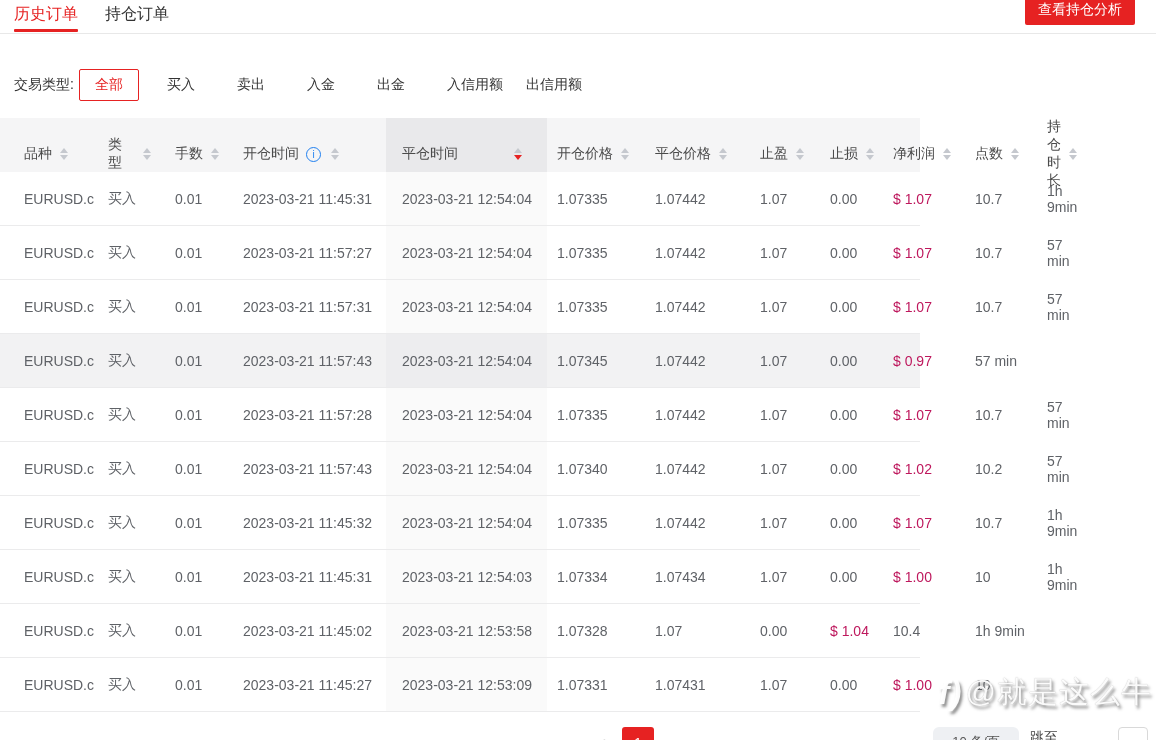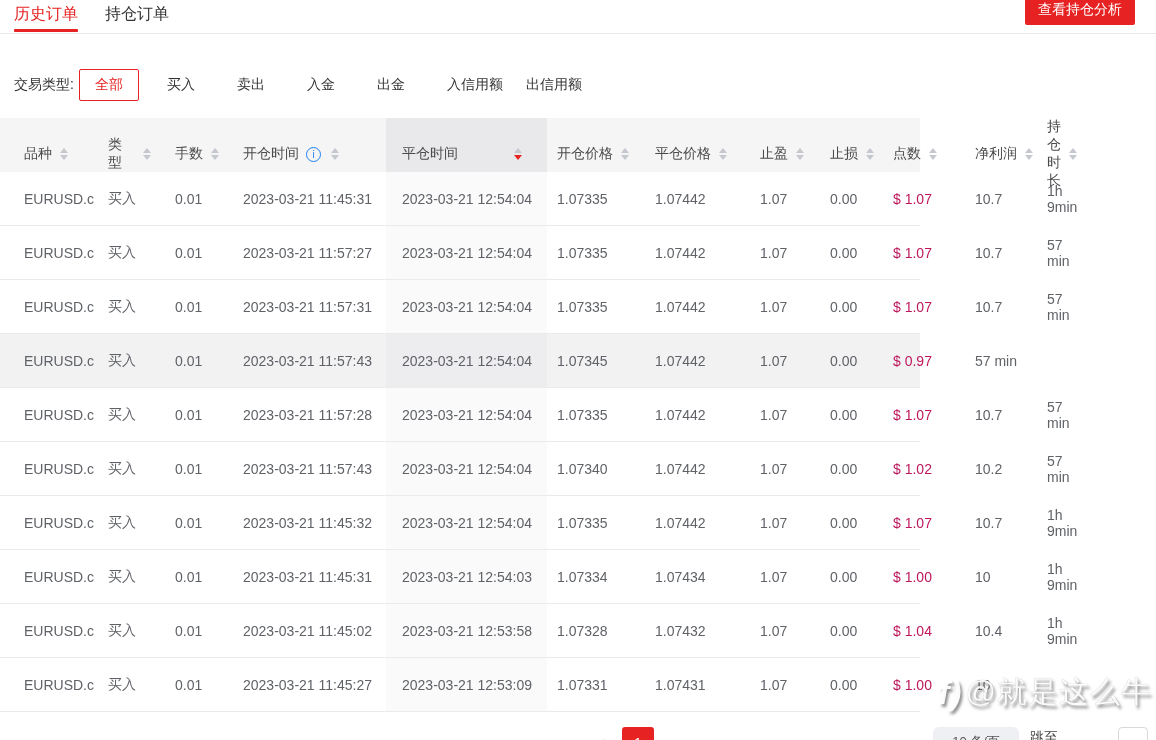--- a/index.html
+++ b/index.html
@@ -144,29 +144,29 @@
             <i class="down"></i>
           </span>
       </div>
       <div class="th c9">
         <span>止损</span>
         <span class="sorter">
             <i class="up"></i>
             <i class="down"></i>
           </span>
       </div>
+      <div class="th c10">
+        <span>净利润</span>
+        <span class="sorter">
+            <i class="up"></i>
+            <i class="down"></i>
+          </span>
+      </div>
       <div class="th c11">
         <span>点数</span>
-        <span class="sorter">
-            <i class="up"></i>
-            <i class="down"></i>
-          </span>
-      </div>
-      <div class="th c10">
-        <span>净利润</span>
         <span class="sorter">
             <i class="up"></i>
             <i class="down"></i>
           </span>
       </div>
       <div class="th c12">
         <span>持仓时长</span>
         <span class="sorter">
             <i class="up"></i>
             <i class="down"></i>
@@ -285,21 +285,20 @@
       <div class="td c11">10</div>
       <div class="td c12">1h 9min</div>
     </div>
         <div class="tr grid-row">
       <div class="td c1">EURUSD.c</div>
       <div class="td c2">买入</div>
       <div class="td c3">0.01</div>
       <div class="td c4">2023-03-21 11:45:02</div>
       <div class="td c5">2023-03-21 12:53:58</div>
       <div class="td c6">1.07328</div>
-      <div class="td c7">1.07432</div>
       <div class="td c8">1.07</div>
       <div class="td c9">0.00</div>
       <div class="td c10">$ 1.04</div>
       <div class="td c11">10.4</div>
       <div class="td c12">1h 9min</div>
     </div>
         <div class="tr grid-row">
       <div class="td c1">EURUSD.c</div>
       <div class="td c2">买入</div>
       <div class="td c3">0.01</div>

